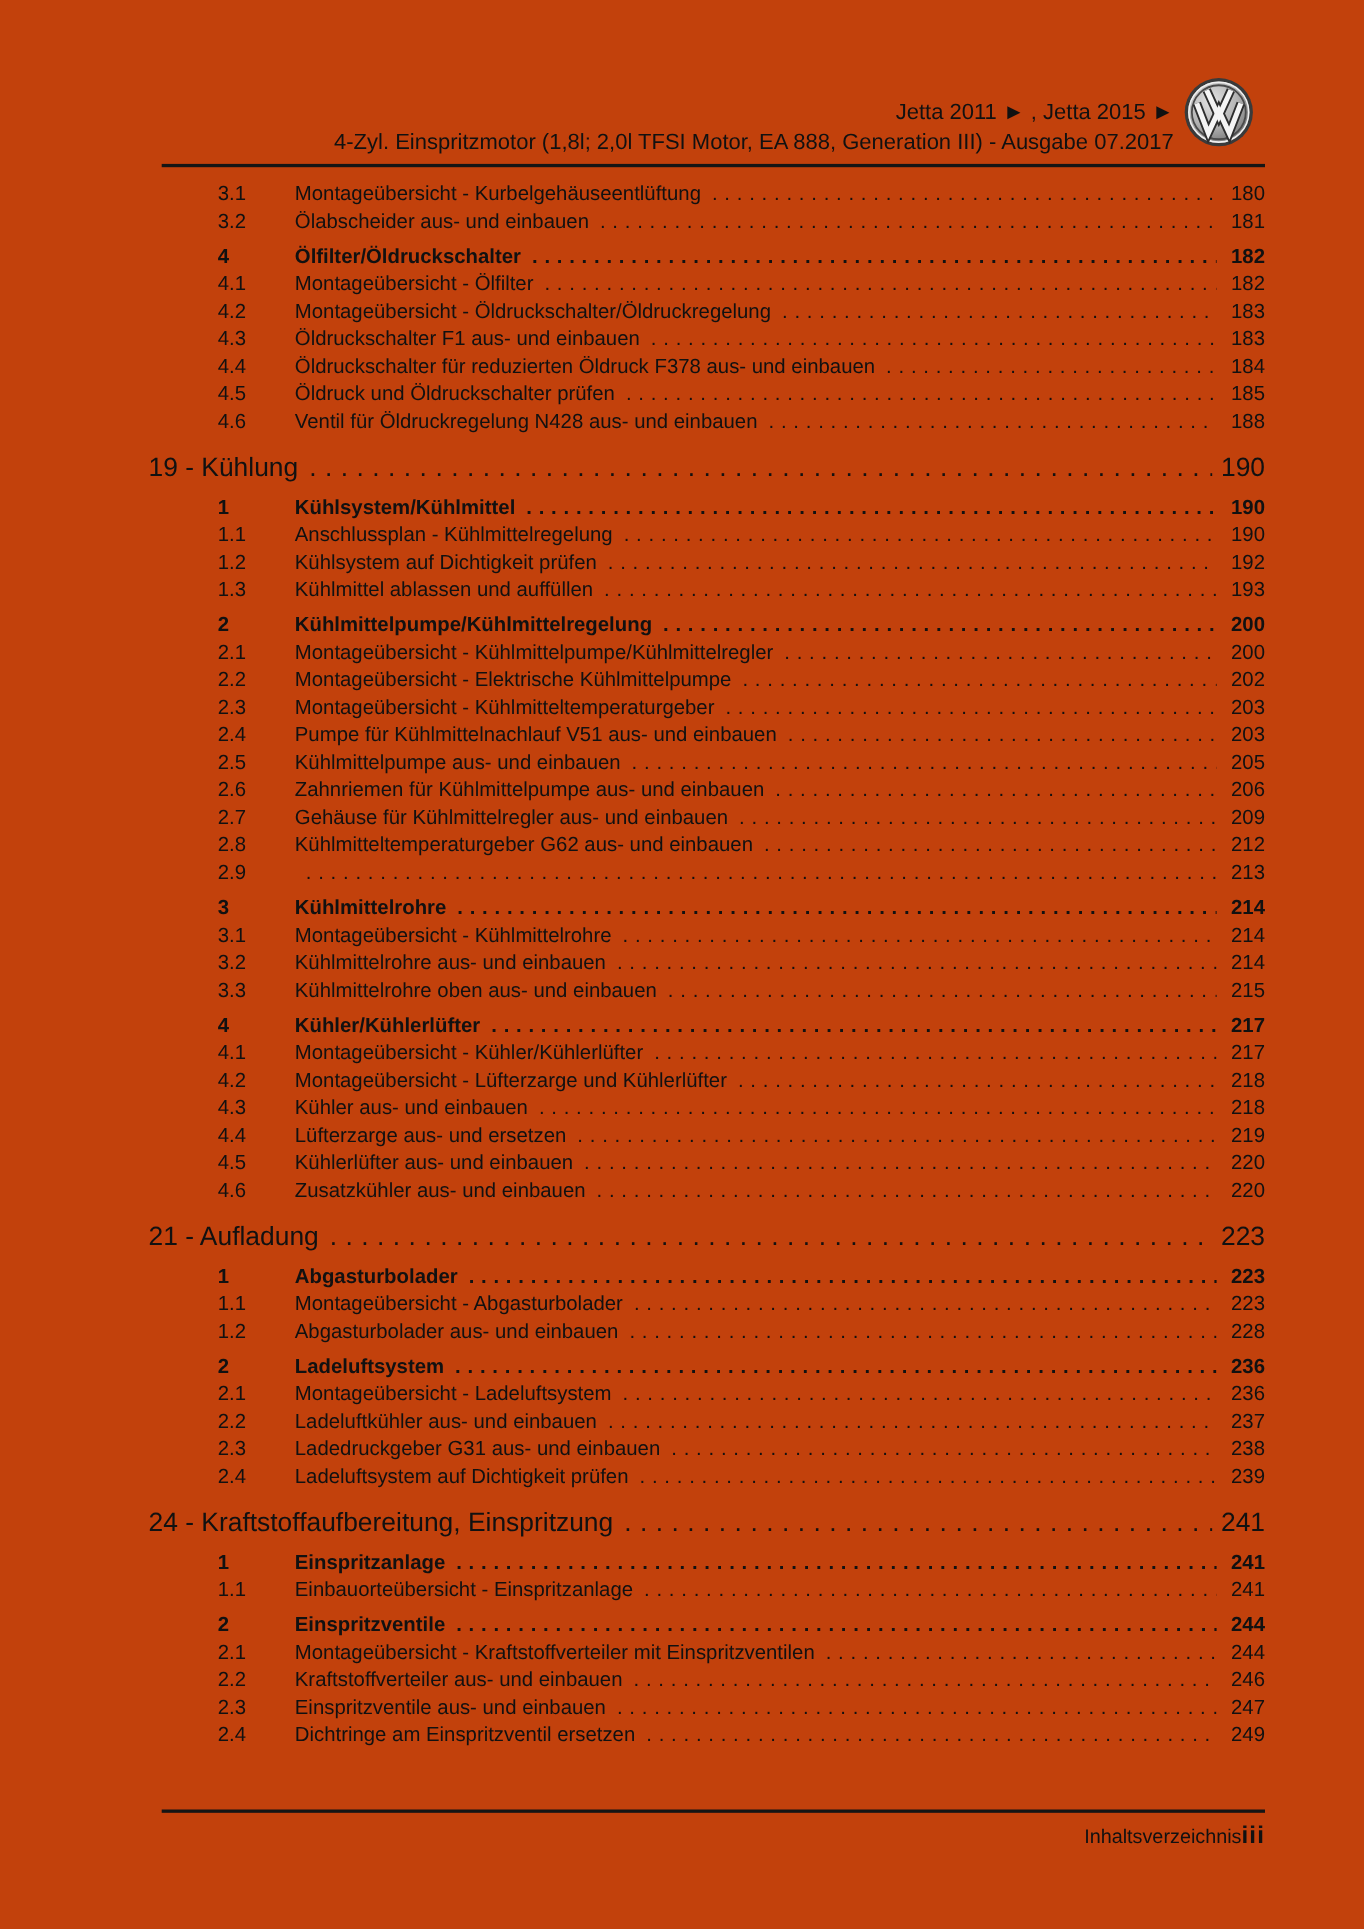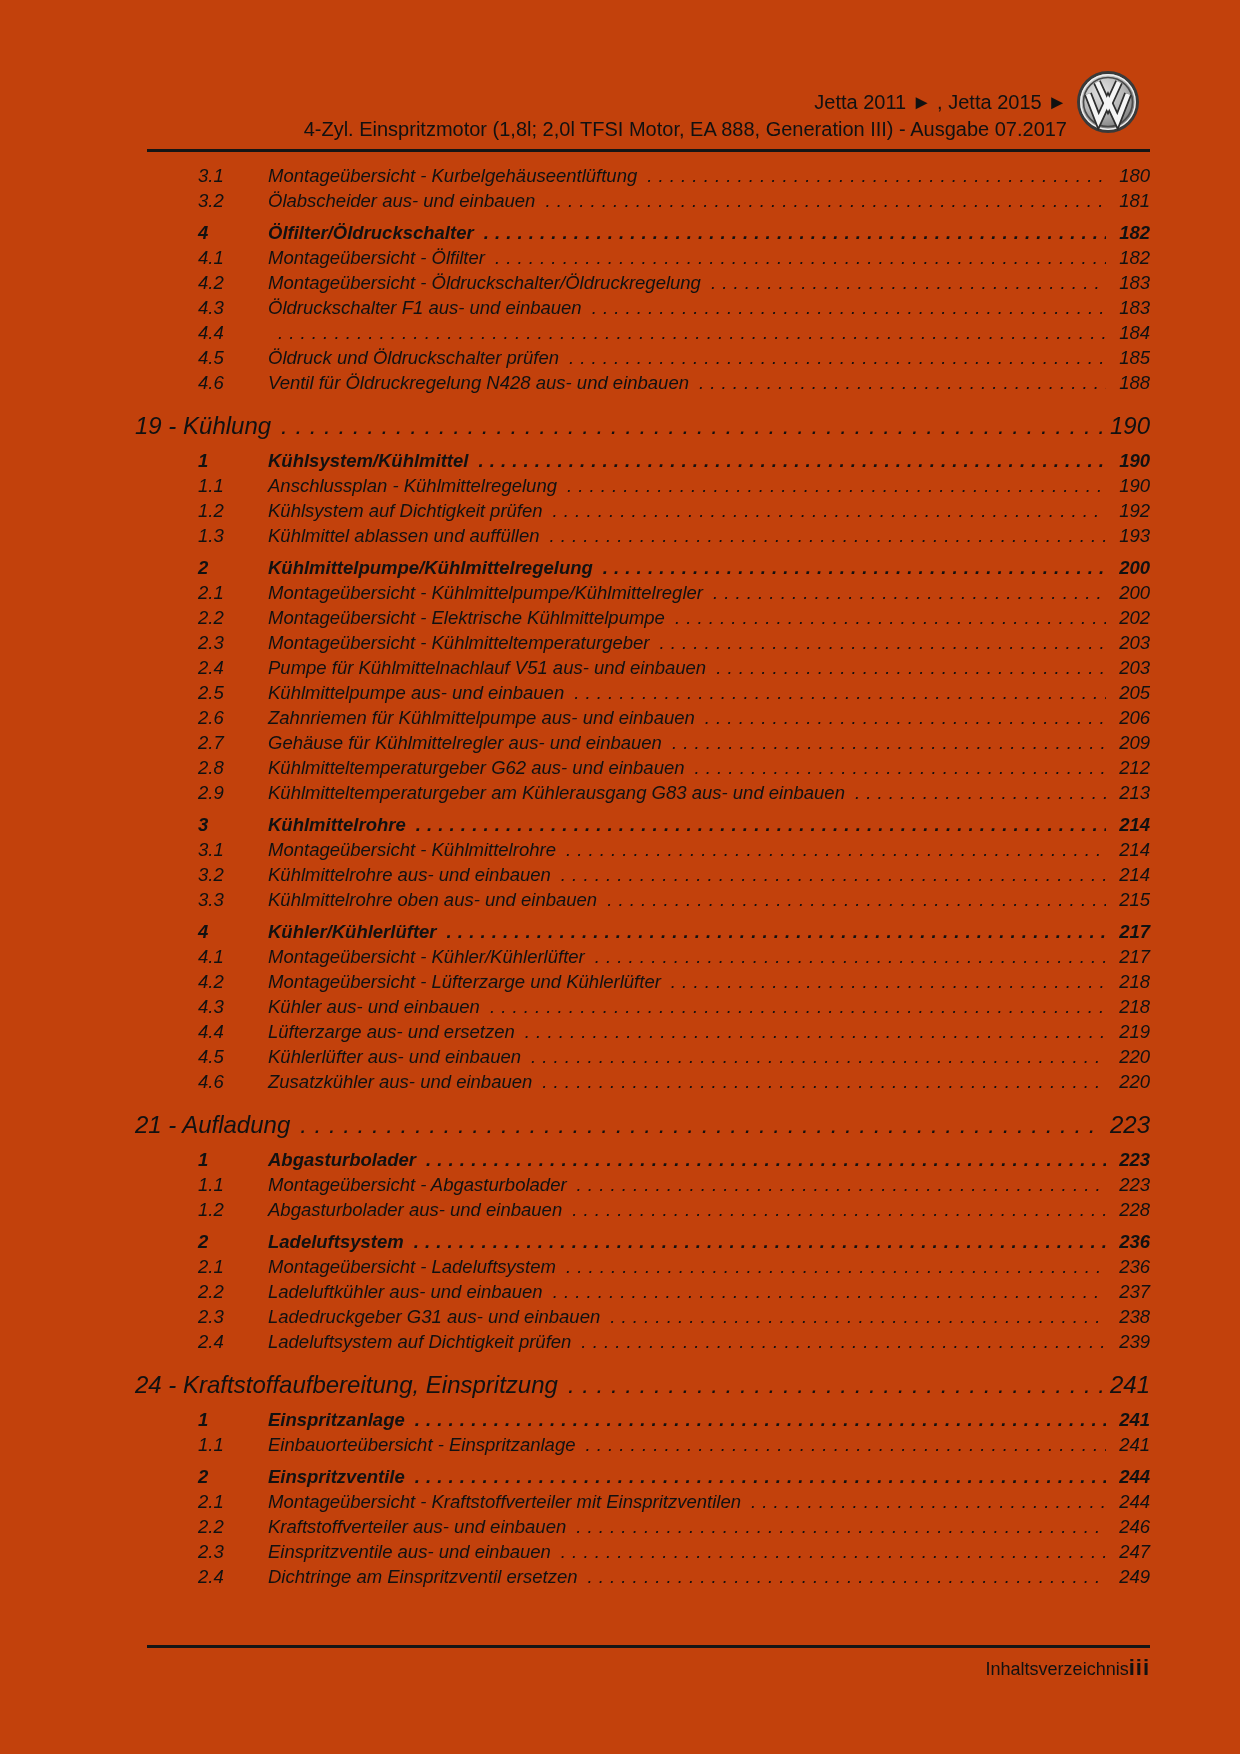--- a/index.html
+++ b/index.html
@@ -26,21 +26,21 @@
   .hdr-logo { position: absolute; top: 70px; left: 1076px; width: 64px; height: 64px; }
   .hdr-rule {
     position: absolute; left: 147px; top: 149px;
     width: 1003px; height: 3px; background: #151515;
   }
   
   .toc {
     position: absolute; top: 163px; left: 135px;
     width: 1015px;
   }
-  .row { display: flex; align-items: center; font-style: italic; }
+  .row { display: flex; align-items: center; }
   .row.entry { font-size: 18.5px; line-height: 25px; padding-left: 63px; }
   .row.entry.bold { font-weight: 700; margin-top: 7px; }
   .row.chapter { font-size: 24px; line-height: 31px; margin-top: 15px; margin-bottom: 3px; }
   .num { flex: none; width: 70px; }
   .chapter .label { flex: none; }
   .title { flex: none; white-space: nowrap; }
   .dots {
     flex: 1 1 0; overflow: hidden; white-space: nowrap;
     margin-left: 10px; margin-right: 8px;
     letter-spacing: 0.5px;
@@ -122,20 +122,21 @@
         <span class="pageno">183</span>
       </div>
       <div class="row entry">
         <span class="num">4.3</span>
         <span class="title">Öldruckschalter F1 aus- und einbauen</span>
         <span class="dots">. . . . . . . . . . . . . . . . . . . . . . . . . . . . . . . . . . . . . . . . . . . . . . . . . . . . . . . . . . . . . . . . . . . . . . . . . . . . . . . . . . . . . . . . . . . . . . . . . . . . . . . . . . . . . . . . . . . . . . . . . . . . . . . . . . . . . . . . . . . . . . . . . . . . . . . . . . . . . . . . . . . . . . . . . . . . . . . . . . . . . . . . . . . . . . . . . . . . . . . . . . . . . . . . . . . . . . . . . . . . </span>
         <span class="pageno">183</span>
       </div>
       <div class="row entry">
         <span class="num">4.4</span>
+        <span class="title">Öldruckschalter für reduzierten Öldruck F378 aus- und einbauen</span>
         <span class="dots">. . . . . . . . . . . . . . . . . . . . . . . . . . . . . . . . . . . . . . . . . . . . . . . . . . . . . . . . . . . . . . . . . . . . . . . . . . . . . . . . . . . . . . . . . . . . . . . . . . . . . . . . . . . . . . . . . . . . . . . . . . . . . . . . . . . . . . . . . . . . . . . . . . . . . . . . . . . . . . . . . . . . . . . . . . . . . . . . . . . . . . . . . . . . . . . . . . . . . . . . . . . . . . . . . . . . . . . . . . . . </span>
         <span class="pageno">184</span>
       </div>
       <div class="row entry">
         <span class="num">4.5</span>
         <span class="title">Öldruck und Öldruckschalter prüfen</span>
         <span class="dots">. . . . . . . . . . . . . . . . . . . . . . . . . . . . . . . . . . . . . . . . . . . . . . . . . . . . . . . . . . . . . . . . . . . . . . . . . . . . . . . . . . . . . . . . . . . . . . . . . . . . . . . . . . . . . . . . . . . . . . . . . . . . . . . . . . . . . . . . . . . . . . . . . . . . . . . . . . . . . . . . . . . . . . . . . . . . . . . . . . . . . . . . . . . . . . . . . . . . . . . . . . . . . . . . . . . . . . . . . . . . </span>
         <span class="pageno">185</span>
       </div>
       <div class="row entry">
@@ -222,21 +223,20 @@
         <span class="pageno">209</span>
       </div>
       <div class="row entry">
         <span class="num">2.8</span>
         <span class="title">Kühlmitteltemperaturgeber G62 aus- und einbauen</span>
         <span class="dots">. . . . . . . . . . . . . . . . . . . . . . . . . . . . . . . . . . . . . . . . . . . . . . . . . . . . . . . . . . . . . . . . . . . . . . . . . . . . . . . . . . . . . . . . . . . . . . . . . . . . . . . . . . . . . . . . . . . . . . . . . . . . . . . . . . . . . . . . . . . . . . . . . . . . . . . . . . . . . . . . . . . . . . . . . . . . . . . . . . . . . . . . . . . . . . . . . . . . . . . . . . . . . . . . . . . . . . . . . . . . </span>
         <span class="pageno">212</span>
       </div>
       <div class="row entry">
         <span class="num">2.9</span>
-        <span class="title">Kühlmitteltemperaturgeber am Kühlerausgang G83 aus- und einbauen</span>
         <span class="dots">. . . . . . . . . . . . . . . . . . . . . . . . . . . . . . . . . . . . . . . . . . . . . . . . . . . . . . . . . . . . . . . . . . . . . . . . . . . . . . . . . . . . . . . . . . . . . . . . . . . . . . . . . . . . . . . . . . . . . . . . . . . . . . . . . . . . . . . . . . . . . . . . . . . . . . . . . . . . . . . . . . . . . . . . . . . . . . . . . . . . . . . . . . . . . . . . . . . . . . . . . . . . . . . . . . . . . . . . . . . . </span>
         <span class="pageno">213</span>
       </div>
       <div class="row entry bold">
         <span class="num">3</span>
         <span class="title">Kühlmittelrohre</span>
         <span class="dots">. . . . . . . . . . . . . . . . . . . . . . . . . . . . . . . . . . . . . . . . . . . . . . . . . . . . . . . . . . . . . . . . . . . . . . . . . . . . . . . . . . . . . . . . . . . . . . . . . . . . . . . . . . . . . . . . . . . . . . . . . . . . . . . . . . . . . . . . . . . . . . . . . . . . . . . . . . . . . . . . . . . . . . . . . . . . . . . . . . . . . . . . . . . . . . . . . . . . . . . . . . . . . . . . . . . . . . . . . . . . </span>
         <span class="pageno">214</span>
       </div>
       <div class="row entry">

